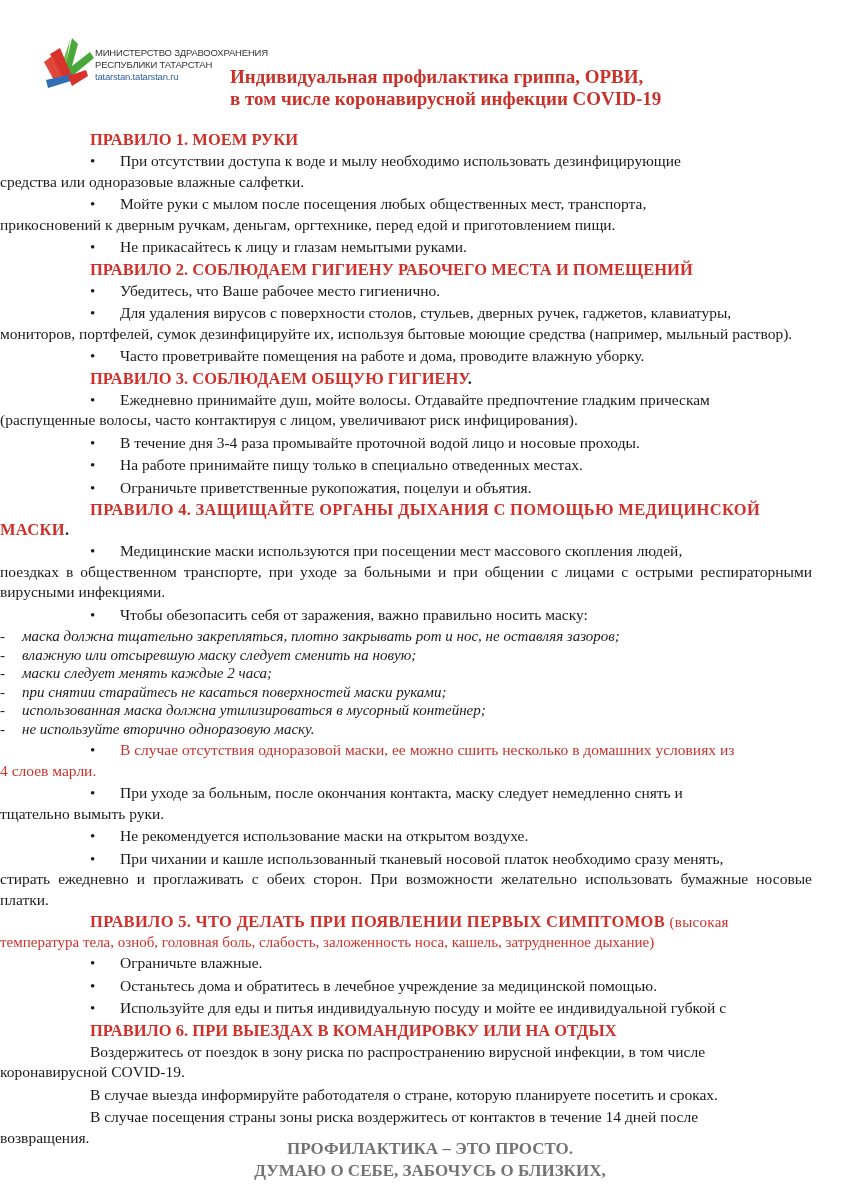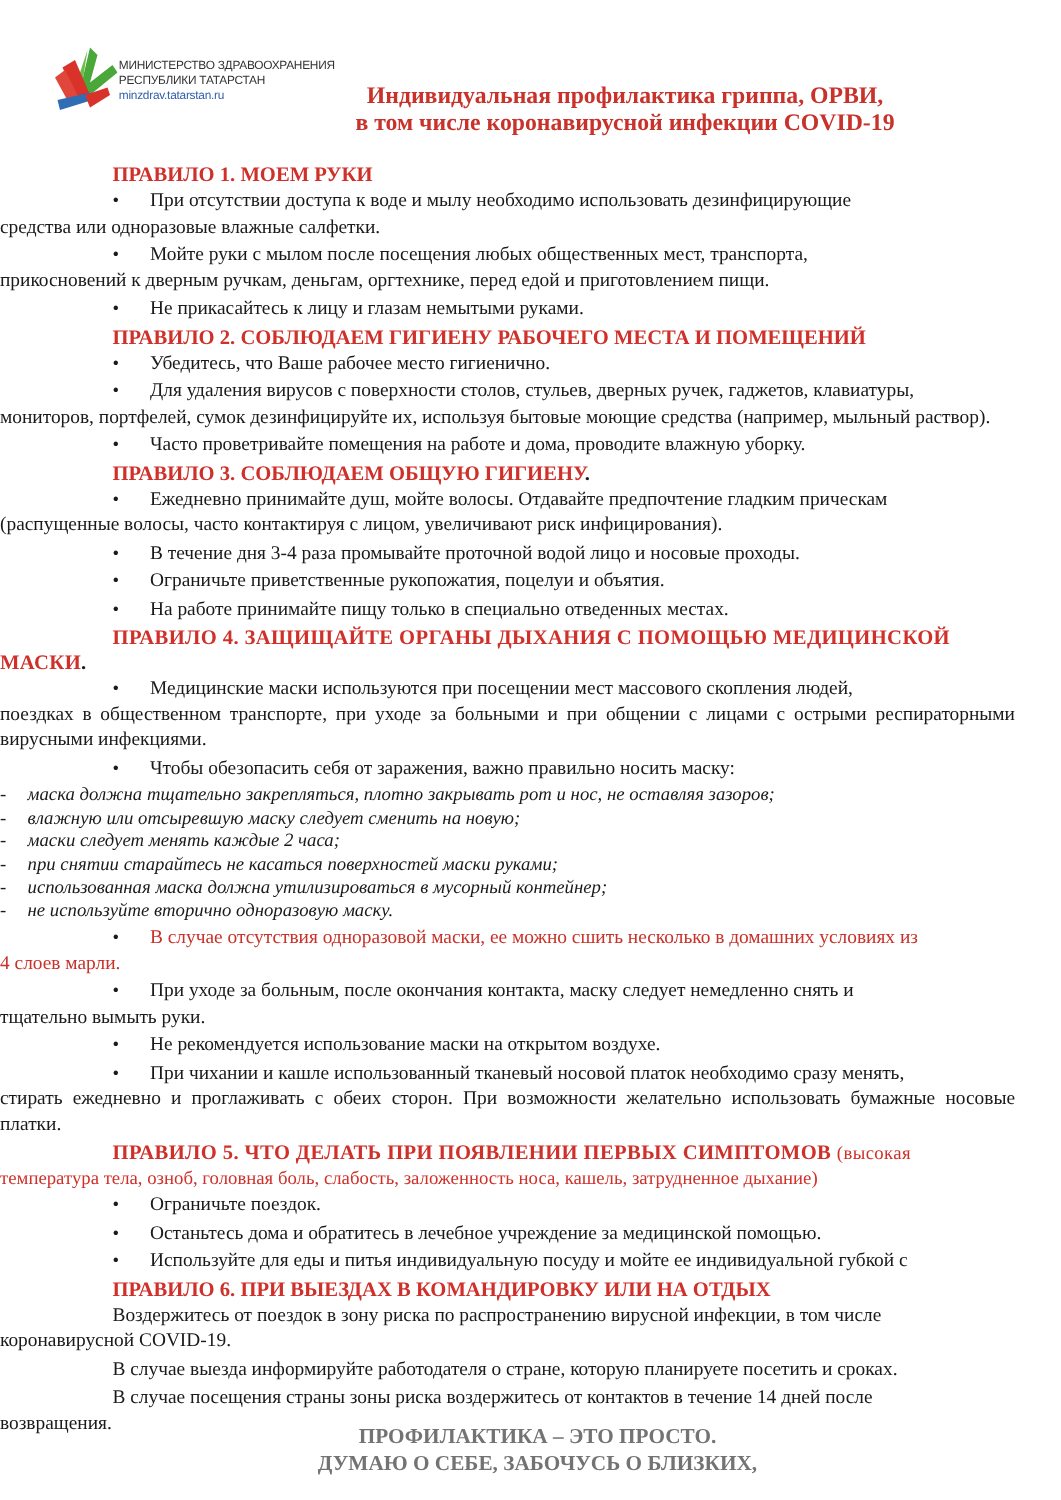--- a/index.html
+++ b/index.html
@@ -3,21 +3,21 @@
   <meta charset="utf-8">
   <style>
     html, body { margin: 0; padding: 0; background: #ffffff; }
     body { width: 849px; height: 1200px; position: relative; overflow: hidden;
       font-family: "Liberation Serif", "DejaVu Serif", serif; color: #1a1a1a; }
     .header { position: absolute; left: 0; top: 0; width: 695px; height: 120px; }
     .logo { position: absolute; left: 42px; top: 36px; width: 52px; height: 56px; }
     .ministry { position: absolute; left: 95px; top: 47px; font-family: "Liberation Sans", sans-serif;
       font-size: 9.5px; line-height: 12px; color: #333; letter-spacing: -0.2px; }
     .ministry .url { color: #2f5fa8; font-size: 9.5px; }
-    .title { position: absolute; left: 230px; top: 66px; width: 540px; text-align: center;
+    .title { position: absolute; left: 230px; top: 66px; width: 540px; text-align: left;
       color: #c8322a; font-weight: bold; font-size: 19px; line-height: 22px; }
     .content { position: absolute; left: 90px; top: 129px; width: 722px; font-size: 15.5px; line-height: 20.5px; }
     .rule { color: #d0302a; font-weight: bold; font-size: 16.5px; line-height: 20px; margin: 1px 0 1px 0; }
     .rule.wide { letter-spacing: 0.3px; text-align: justify; text-align-last: left; }
     .rule .black { color: #1a1a1a; }
     .rule .normal { font-weight: normal; font-size: 15px; }
     .bullet { text-align: justify; margin: 0 0 2px 0; }
     .bullet .dot { display: inline-block; width: 30px; padding-left: 0; font-size: 15px; }
     .bullet.red { color: #c8322a; }
     .dash { font-style: italic; margin: 0; margin-left: -90px; font-size: 15px; line-height: 18.5px; }
@@ -35,21 +35,21 @@
     <path d="M30 2 L36 8 L30 30 L48 16 L52 22 L30 40 L22 36 Z" fill="#4aa83a"></path>
     <path d="M28 4 L24 30 L20 28 Z" fill="#6cbf4f"></path>
     <path d="M8 18 L18 12 L30 40 L20 44 Z" fill="#d8322a"></path>
     <path d="M2 26 L10 20 L22 44 L14 48 Z" fill="#e0473a"></path>
     <path d="M4 44 L30 38 L32 44 L6 52 Z" fill="#2f6db5"></path>
     <path d="M26 40 L44 34 L46 40 L30 50 Z" fill="#d8322a"></path>
   </svg>
   <div class="ministry">
     <div>МИНИСТЕРСТВО ЗДРАВООХРАНЕНИЯ</div>
     <div>РЕСПУБЛИКИ ТАТАРСТАН</div>
-    <div class="url">minzdrav.tatarstan.ru</div>
+    <div class="url">tatarstan.tatarstan.ru</div>
   </div>
   <div class="title">
     <div>Индивидуальная профилактика гриппа, ОРВИ,</div>
     <div>в том числе коронавирусной инфекции COVID-19</div>
   </div>
 </div>
 
 <div class="content">
 
   <div class="rule">ПРАВИЛО 1. МОЕМ РУКИ</div>
@@ -58,22 +58,22 @@
   <div class="bullet"><span class="dot">•</span><span>Не прикасайтесь к лицу и глазам немытыми руками.</span></div>
 
   <div class="rule">ПРАВИЛО 2. СОБЛЮДАЕМ ГИГИЕНУ РАБОЧЕГО МЕСТА И ПОМЕЩЕНИЙ</div>
   <div class="bullet"><span class="dot">•</span><span>Убедитесь, что Ваше рабочее место гигиенично.</span></div>
   <div class="bullet"><span class="dot">•</span><span>Для удаления вирусов с поверхности столов, стульев, дверных ручек, гаджетов, клавиатуры,</span><div class="para-block">мониторов, портфелей, сумок дезинфицируйте их, используя бытовые моющие средства (например, мыльный раствор).</div></div>
   <div class="bullet"><span class="dot">•</span><span>Часто проветривайте помещения на работе и дома, проводите влажную уборку.</span></div>
 
   <div class="rule"><span>ПРАВИЛО 3. СОБЛЮДАЕМ ОБЩУЮ ГИГИЕНУ</span><span class="black">.</span></div>
   <div class="bullet"><span class="dot">•</span><span>Ежедневно принимайте душ, мойте волосы. Отдавайте предпочтение гладким прическам</span><div class="para-block">(распущенные волосы, часто контактируя с лицом, увеличивают риск инфицирования).</div></div>
   <div class="bullet"><span class="dot">•</span><span>В течение дня 3-4 раза промывайте проточной водой лицо и носовые проходы.</span></div>
+  <div class="bullet"><span class="dot">•</span><span>На работе принимайте пищу только в специально отведенных местах.</span></div>
   <div class="bullet"><span class="dot">•</span><span>Ограничьте приветственные рукопожатия, поцелуи и объятия.</span></div>
-  <div class="bullet"><span class="dot">•</span><span>На работе принимайте пищу только в специально отведенных местах.</span></div>
 
   <div class="rule wide">
       <div>ПРАВИЛО 4. ЗАЩИЩАЙТЕ ОРГАНЫ ДЫХАНИЯ С ПОМОЩЬЮ МЕДИЦИНСКОЙ</div>
       <div class="para-block"><span>МАСКИ</span><span class="black">.</span></div>
     </div>
   <div class="bullet"><span class="dot">•</span><span>Медицинские маски используются при посещении мест массового скопления людей,</span><div class="para-block">поездках в общественном транспорте, при уходе за больными и при общении с лицами с острыми респираторными вирусными инфекциями.</div></div>
   <div class="bullet"><span class="dot">•</span><span>Чтобы обезопасить себя от заражения, важно правильно носить маску:</span></div>
   <div class="dash"><span class="d">-</span><span>маска должна тщательно закрепляться, плотно закрывать рот и нос, не оставляя зазоров;</span></div>
   <div class="dash"><span class="d">-</span><span>влажную или отсыревшую маску следует сменить на новую;</span></div>
   <div class="dash"><span class="d">-</span><span>маски следует менять каждые 2 часа;</span></div>
@@ -82,21 +82,21 @@
   <div class="dash" style="margin-bottom:2px"><span class="d">-</span><span>не используйте вторично одноразовую маску.</span></div>
   <div class="bullet red"><span class="dot" style="color:#1a1a1a">•</span><span>В случае отсутствия одноразовой маски, ее можно сшить несколько в домашних условиях из</span><div class="para-block">4 слоев марли.</div></div>
   <div class="bullet"><span class="dot">•</span><span>При уходе за больным, после окончания контакта, маску следует немедленно снять и</span><div class="para-block">тщательно вымыть руки.</div></div>
   <div class="bullet"><span class="dot">•</span><span>Не рекомендуется использование маски на открытом воздухе.</span></div>
   <div class="bullet"><span class="dot">•</span><span>При чихании и кашле использованный тканевый носовой платок необходимо сразу менять,</span><div class="para-block">стирать ежедневно и проглаживать с обеих сторон. При возможности желательно использовать бумажные носовые платки.</div></div>
 
   <div class="rule wide">
       <div><span>ПРАВИЛО 5. ЧТО ДЕЛАТЬ ПРИ ПОЯВЛЕНИИ ПЕРВЫХ СИМПТОМОВ</span> <span class="normal">(высокая</span></div>
       <div class="para-block normal" style="font-weight:normal;font-size:15px;letter-spacing:0">температура тела, озноб, головная боль, слабость, заложенность носа, кашель, затрудненное дыхание)</div>
     </div>
-  <div class="bullet"><span class="dot">•</span><span>Ограничьте поездок.</span></div>
+  <div class="bullet"><span class="dot">•</span><span>Ограничьте влажные.</span></div>
   <div class="bullet"><span class="dot">•</span><span>Останьтесь дома и обратитесь в лечебное учреждение за медицинской помощью.</span></div>
   <div class="bullet"><span class="dot">•</span><span>Используйте для еды и питья индивидуальную посуду и мойте ее индивидуальной губкой с</span></div>
 
   <div class="rule">ПРАВИЛО 6. ПРИ ВЫЕЗДАХ В КОМАНДИРОВКУ ИЛИ НА ОТДЫХ</div>
   <div class="plain"><span>Воздержитесь от поездок в зону риска по распространению вирусной инфекции, в том числе</span><div class="para-block">коронавирусной COVID-19.</div></div>
   <div class="plain"><span>В случае выезда информируйте работодателя о стране, которую планируете посетить и сроках.</span></div>
   <div class="plain"><span>В случае посещения страны зоны риска воздержитесь от контактов в течение 14 дней после</span><div class="para-block">возвращения.</div></div>
 </div>
 
 <div class="footer">

